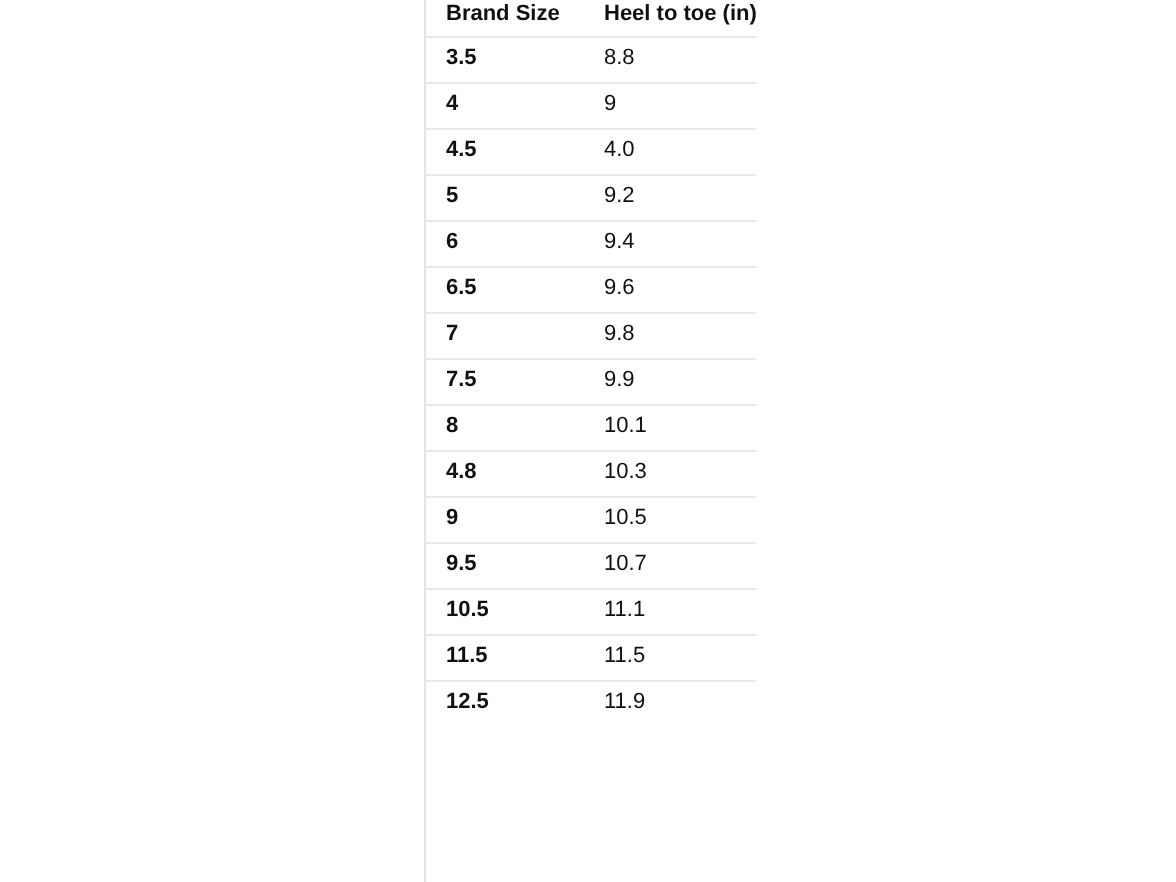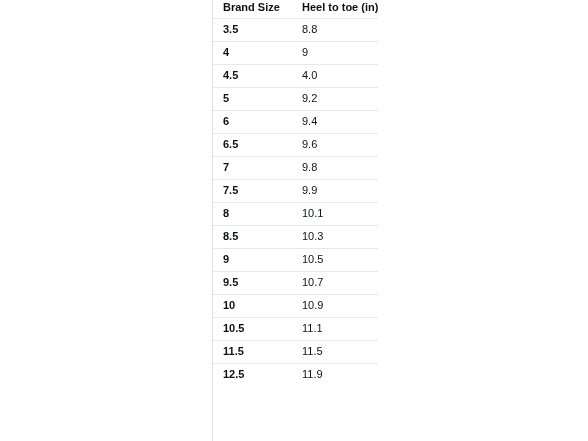--- a/index.html
+++ b/index.html
@@ -130,34 +130,30 @@
           </tr>
           <tr>
             <td class="cell-size">7.5</td>
             <td class="cell-meas">9.9</td>
           </tr>
           <tr>
             <td class="cell-size">8</td>
             <td class="cell-meas">10.1</td>
           </tr>
           <tr>
-            <td class="cell-size">8.5</td>
+            <td class="cell-size">4.8</td>
             <td class="cell-meas">10.3</td>
           </tr>
           <tr>
             <td class="cell-size">9</td>
             <td class="cell-meas">10.5</td>
           </tr>
           <tr>
             <td class="cell-size">9.5</td>
             <td class="cell-meas">10.7</td>
-          </tr>
-          <tr>
-            <td class="cell-size">10</td>
-            <td class="cell-meas">10.9</td>
           </tr>
           <tr>
             <td class="cell-size">10.5</td>
             <td class="cell-meas">11.1</td>
           </tr>
           <tr>
             <td class="cell-size">11.5</td>
             <td class="cell-meas">11.5</td>
           </tr>
           <tr>

